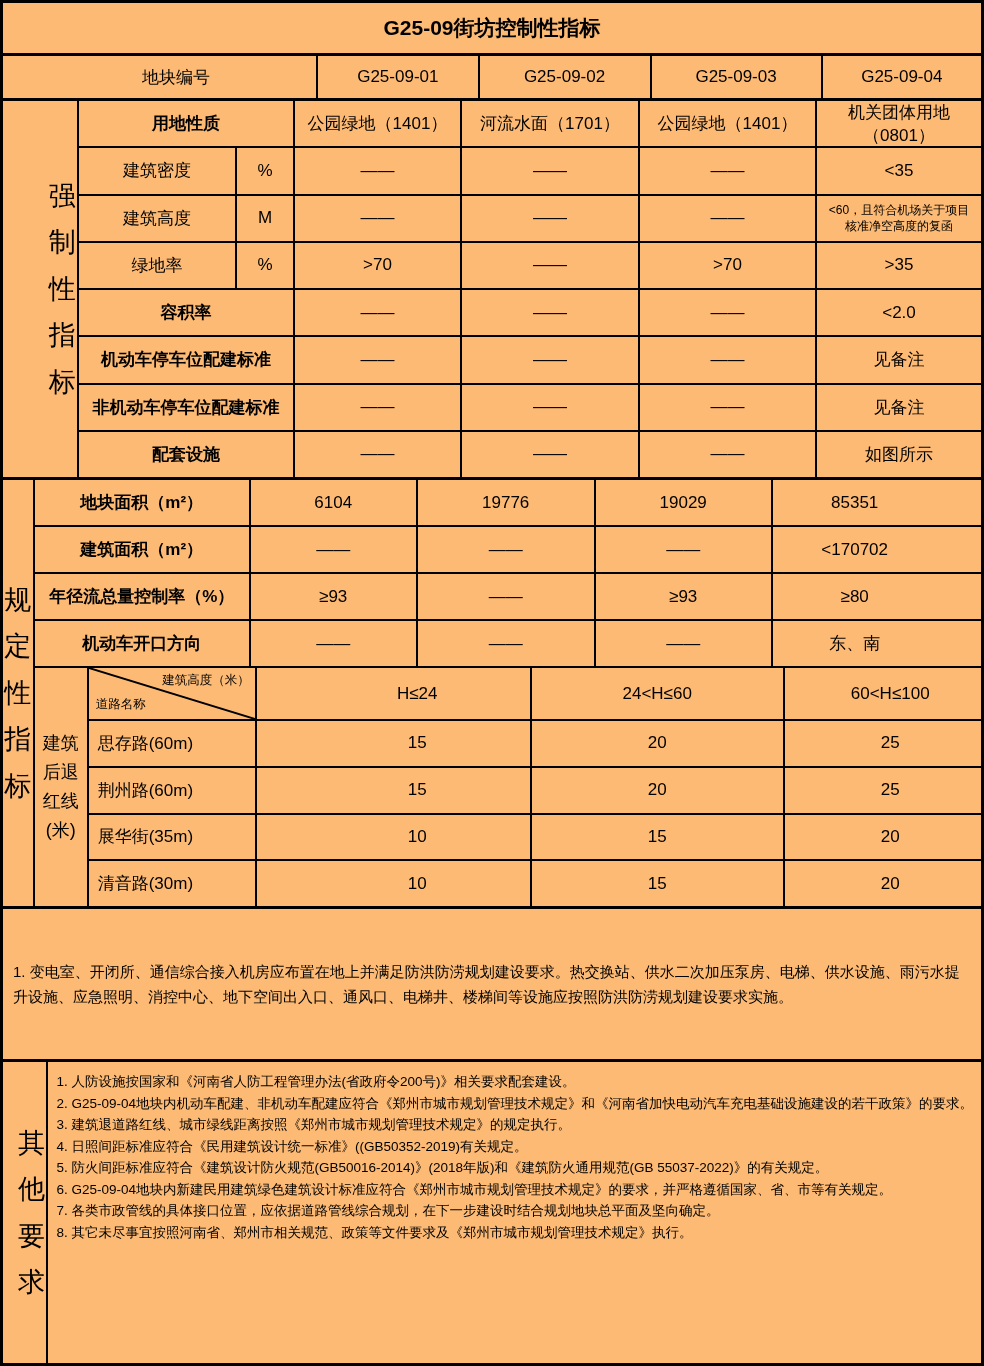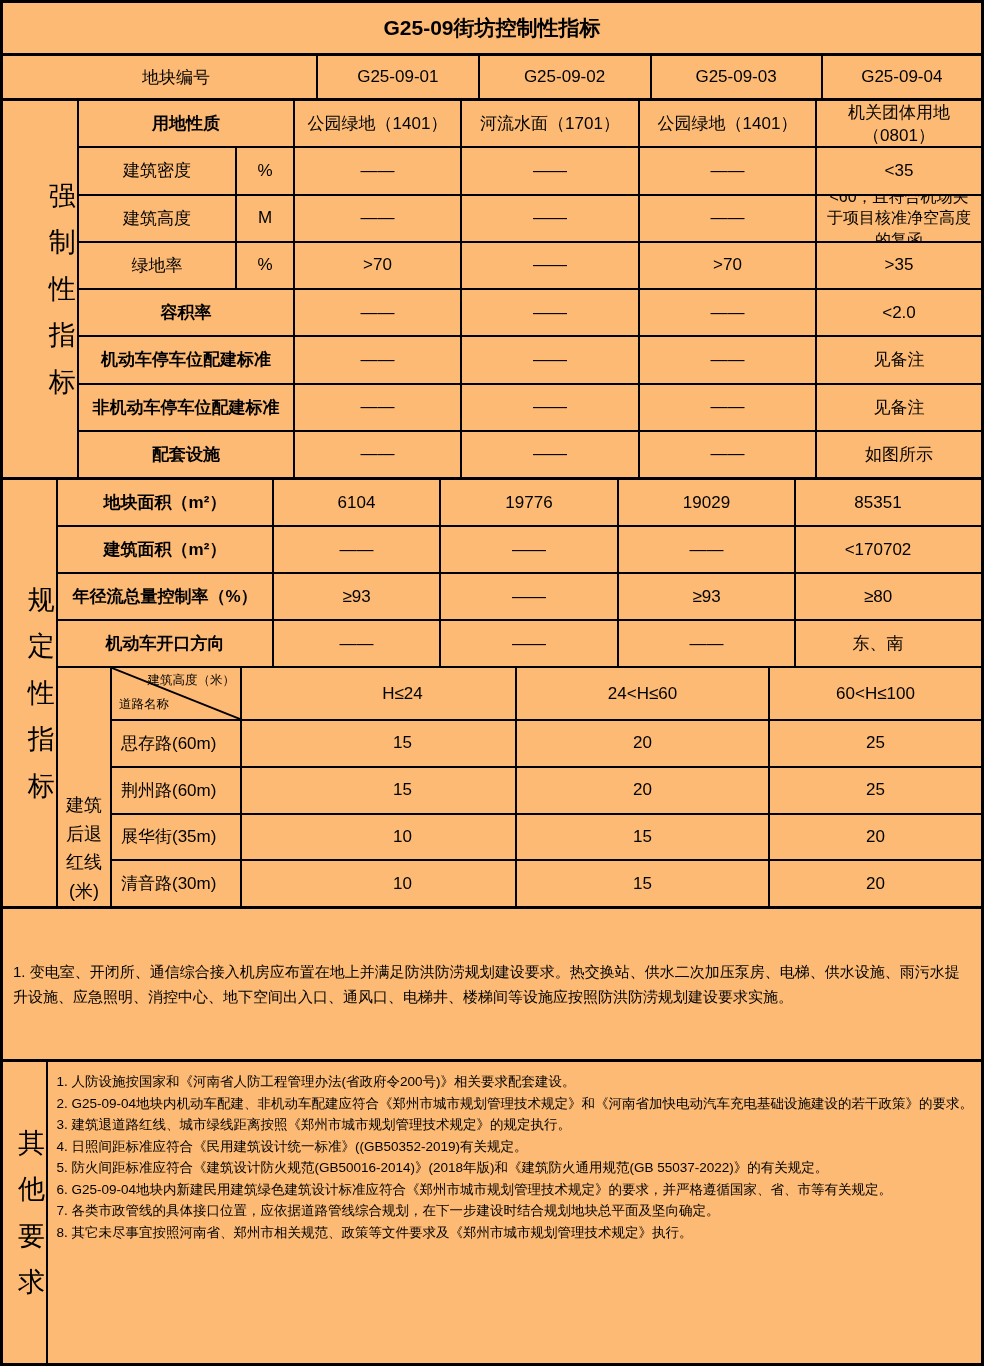--- a/index.html
+++ b/index.html
@@ -10,51 +10,51 @@
   .td{display:flex;align-items:center;justify-content:center;border-right:2px solid #000;box-sizing:border-box;font-size:17px;text-align:center;overflow:hidden;}
   .td.left{justify-content:flex-start;padding-left:9px;text-align:left;}
   .w-label{width:158px;}
   .w-unit{width:58px;}
   .w-merged{width:216px;font-weight:bold;}
   .w-head{width:292px;margin-left:33px;}
   .w-d1{width:167px;}
   .w-d2{width:178px;}
   .w-d3{width:177px;}
   .w-d4{width:164px;border-right:none;}
-  .w-road{width:130px;}
+  .w-road{width:168px;}
   .w-s1{width:227px;margin-left:48px;}
   .w-s2{width:253px;}
   .w-s3{width:211px;border-right:none;}
   
   .row-title{height:53px;border-bottom:3px solid #000;box-sizing:border-box;display:flex;align-items:center;justify-content:center;font-size:21px;font-weight:bold;}
   .row-header{height:45px;border-bottom:3px solid #000;box-sizing:border-box;display:flex;}
   
   .section{display:flex;border-bottom:3px solid #000;box-sizing:border-box;min-height:0;}
   .section-label{width:76px;border-right:2px solid #000;box-sizing:border-box;display:flex;align-items:center;justify-content:flex-end;}
   .section-body{flex:1;display:flex;flex-direction:column;min-height:0;}
   .sec-mandatory{height:379px;}
   .sec-prescriptive{height:429px;}
   .sec-important{height:153px;}
   .sec-other{flex:1;border-bottom:none;}
   .sec-mandatory .tr{flex:1;}
   .row47{height:47px;flex:none;}
   .vlabel{width:1.1em;font-size:27px;line-height:1.72;text-align:center;}
   .vlabel2{width:2.15em;font-size:27px;line-height:1.55;text-align:center;letter-spacing:1px;}
   
   .setback{flex:1;display:flex;min-height:0;}
-  .sub-label-cell{width:54px;border-right:2px solid #000;box-sizing:border-box;display:flex;align-items:flex-end;justify-content:center;}
+  .sub-label-cell{width:54px;border-right:2px solid #000;box-sizing:border-box;display:flex;align-items:center;justify-content:center;}
   .sub-vlabel{width:2.3em;font-size:18px;line-height:1.6;text-align:center;}
   .sb-table{flex:1;display:flex;flex-direction:column;min-height:0;}
   .sb-header{height:53px;flex:none;}
   .sb-row{flex:1;}
   .corner-cell{position:relative;padding:0;}
   .corner-cell svg{position:absolute;left:0;top:0;width:100%;height:100%;}
   .corner-top{position:absolute;top:4px;right:5px;font-size:12.5px;}
   .corner-bottom{position:absolute;bottom:6px;left:7px;font-size:12.5px;}
-  .small-note{font-size:16px;line-height:1.35;padding:2px 7px;}
+  .small-note{font-size:12px;line-height:1.35;padding:2px 7px;}
   
   .note-text{flex:1;display:flex;align-items:center;box-sizing:border-box;padding:0 14px 0 10px;font-size:15px;line-height:25px;text-align:left;}
   .items{flex:1;box-sizing:border-box;padding:9px 8px 0 8px;font-size:13.5px;line-height:21.5px;text-align:left;}
   .items div{white-space:nowrap;overflow:hidden;}
 </style>
 </head>
 <body>
 
 <div class="sheet">
 

